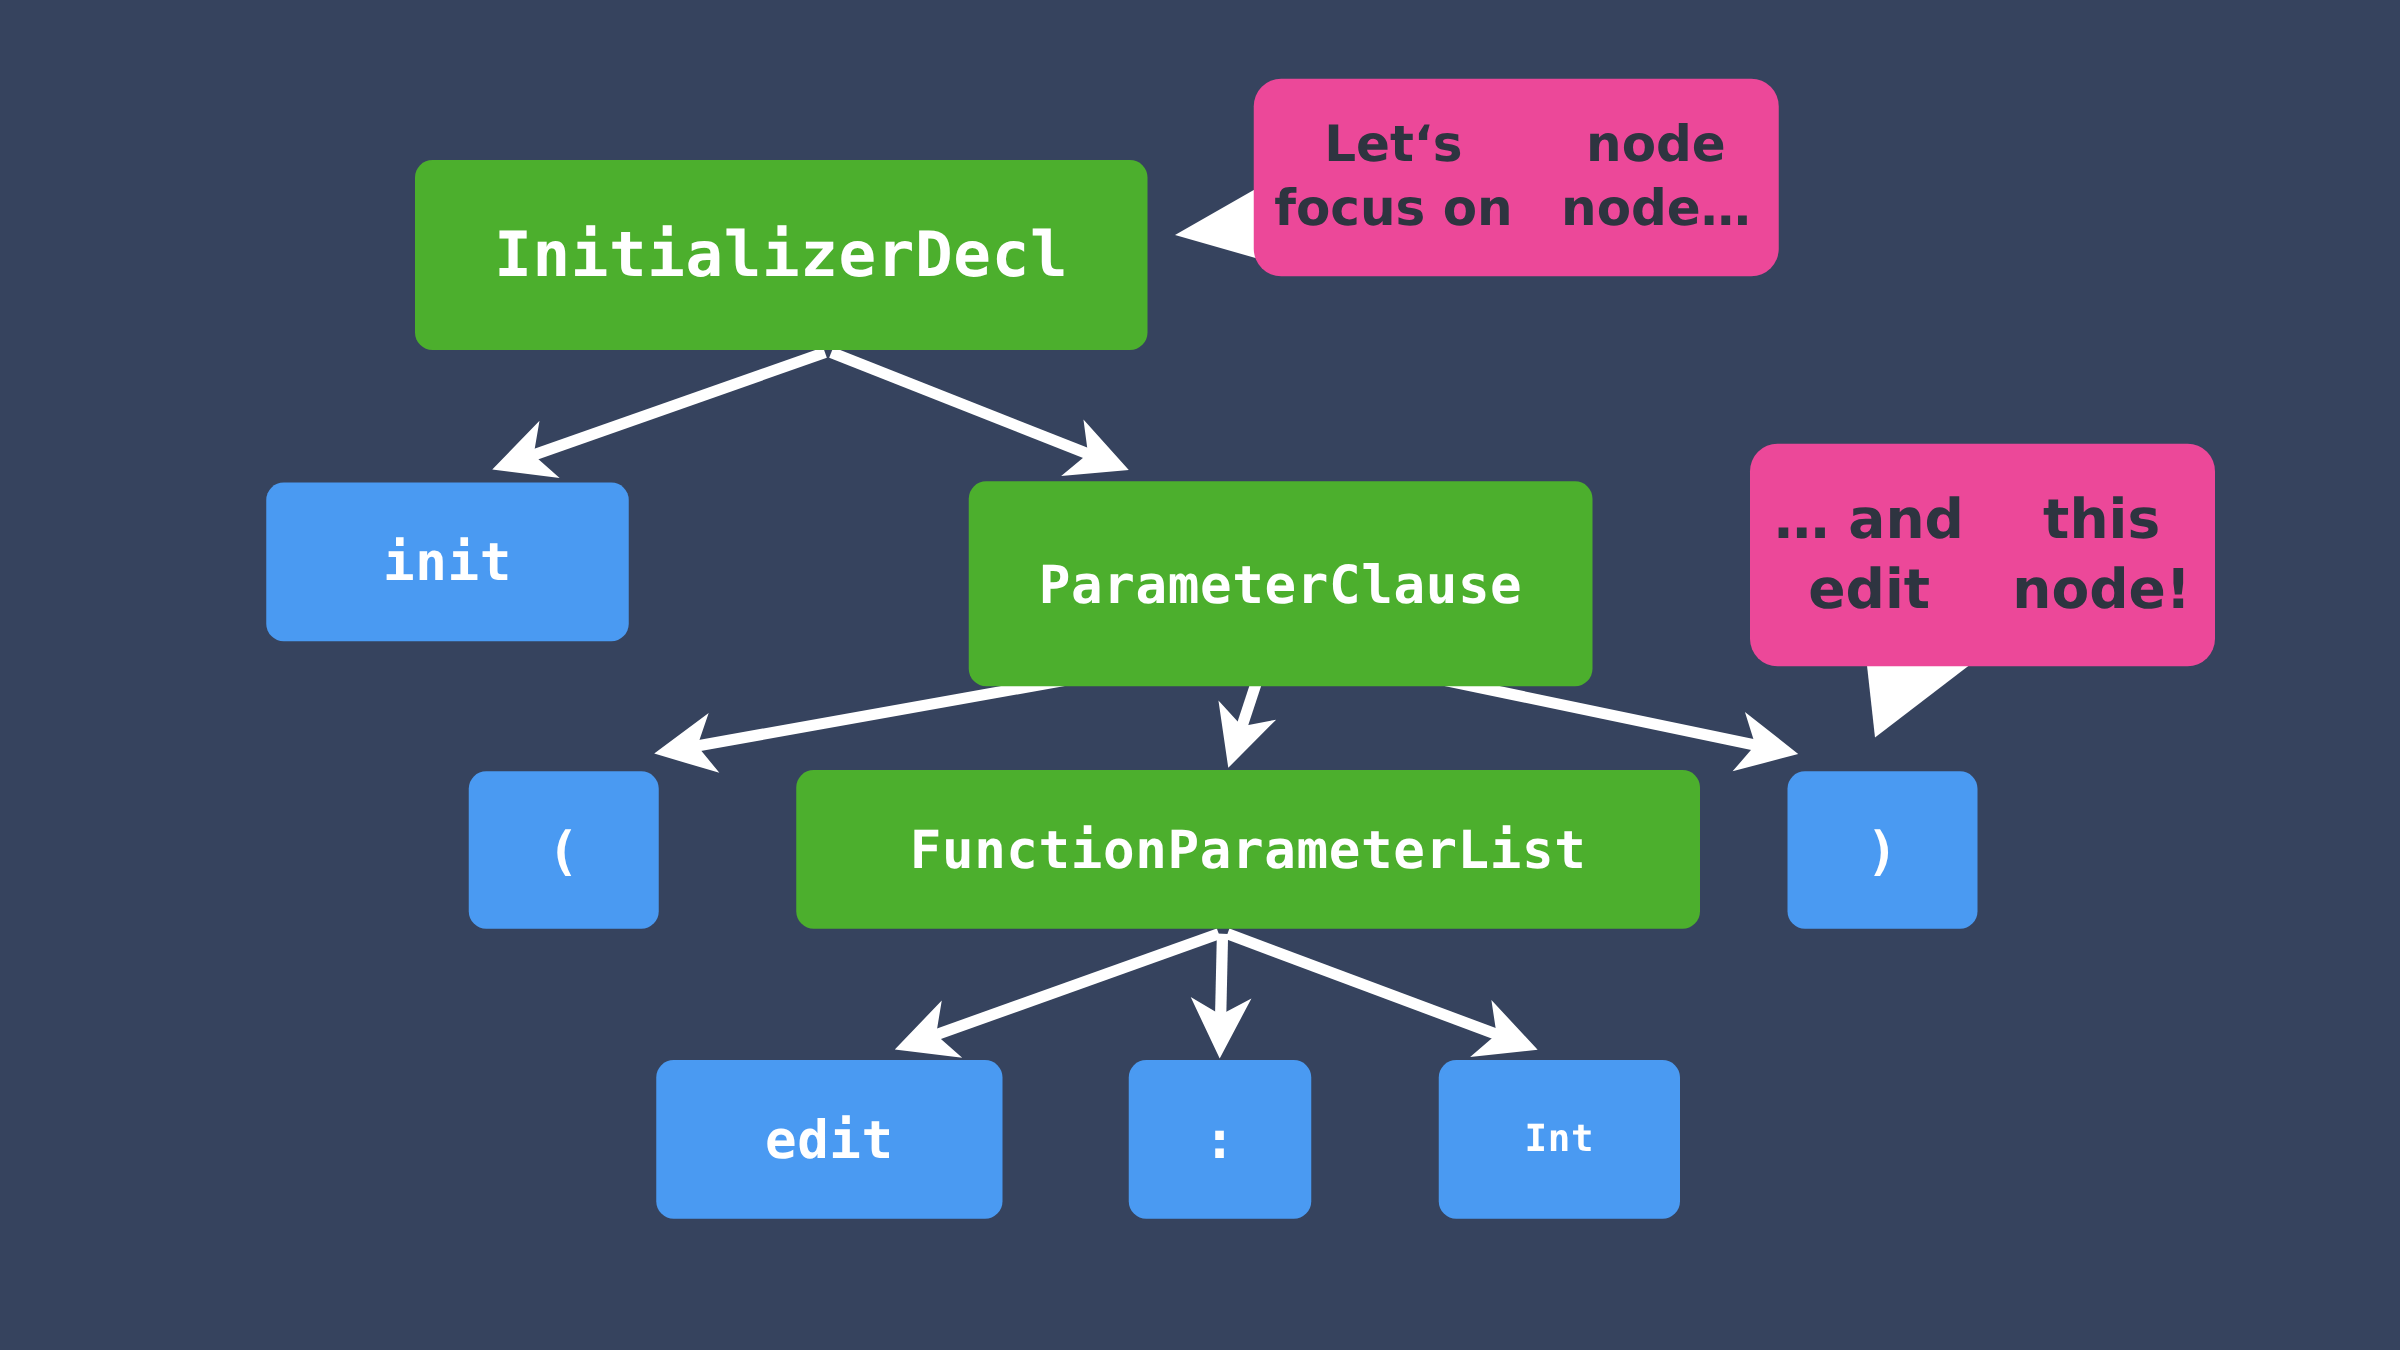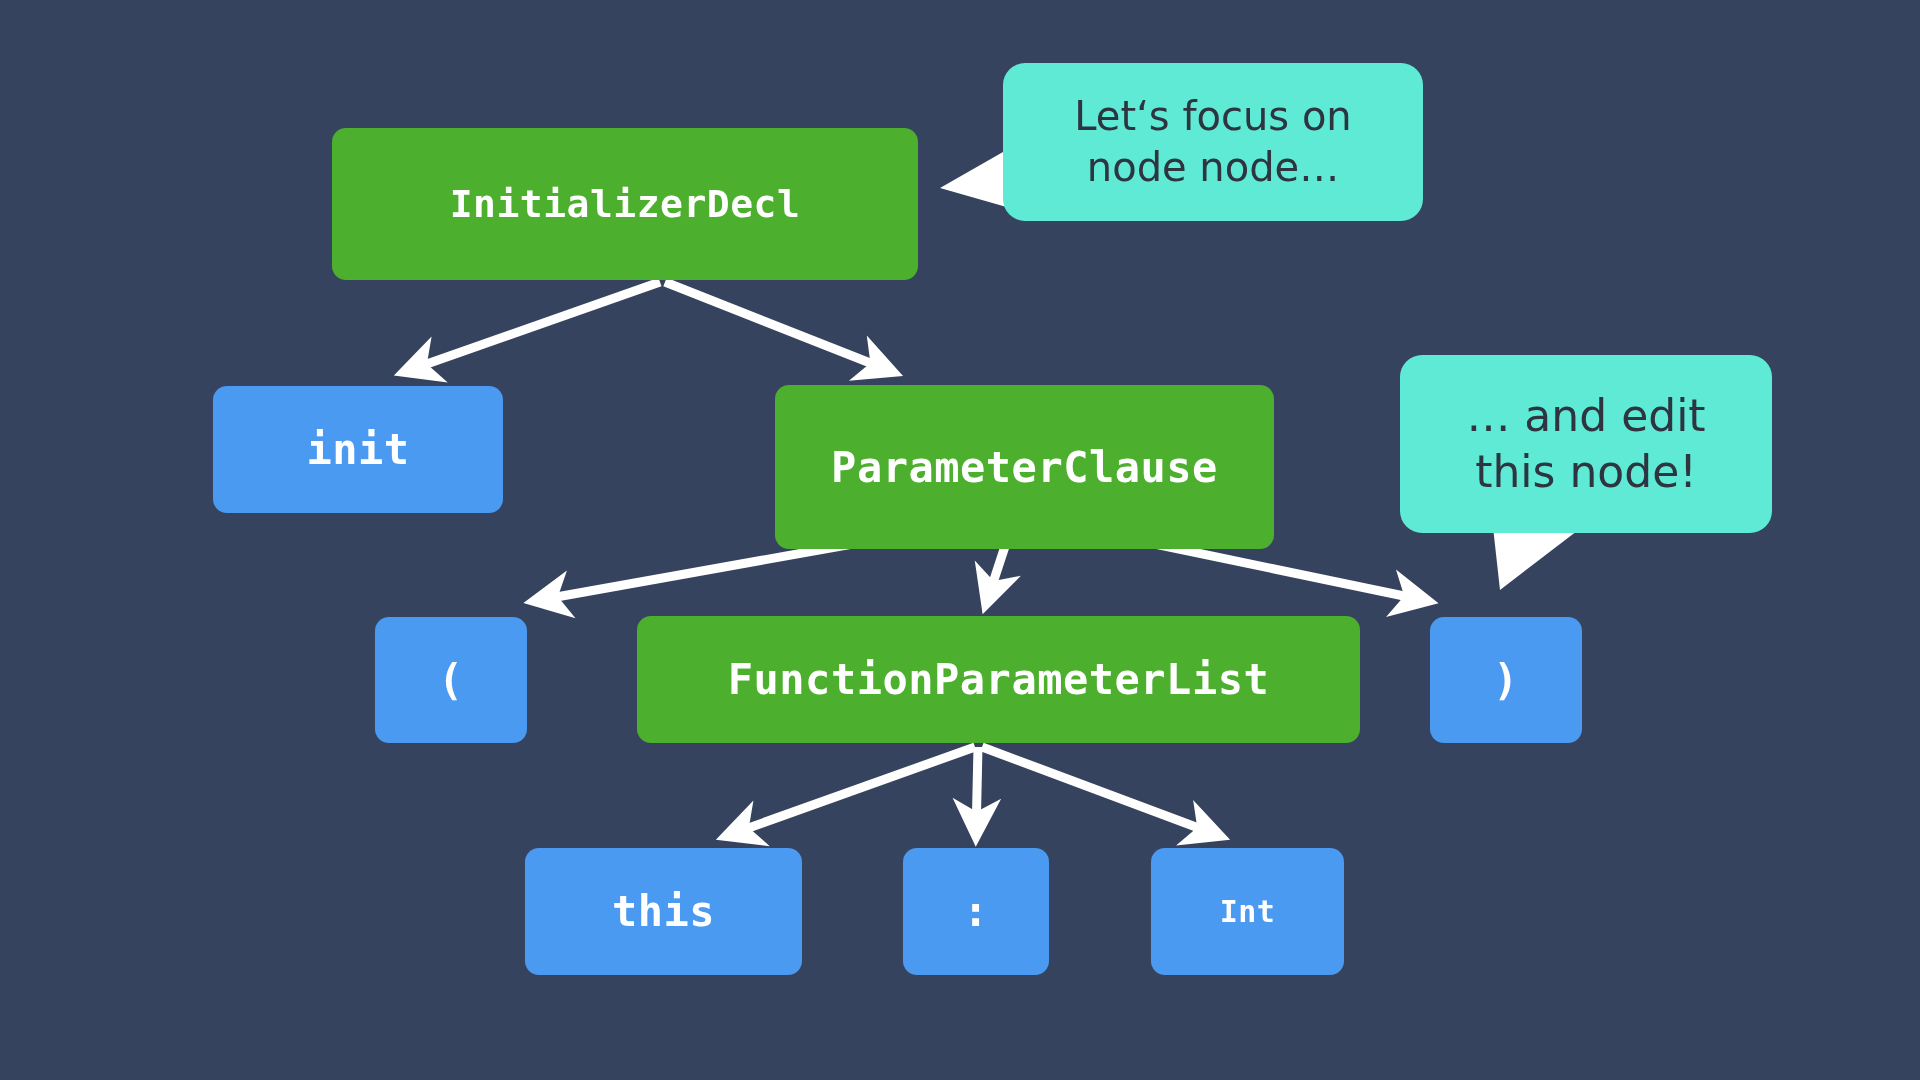--- a/index.html
+++ b/index.html
@@ -33,28 +33,28 @@
     font-weight: 700;
     letter-spacing: 0.5px;
     white-space: nowrap;
     box-sizing: border-box;
   }
   .node.green { background: #4CAF2D; }
   .node.blue  { background: #4A9AF2; }
 
   .bubble {
     position: absolute;
-    background: #5eead4;
+    background: #ec4899;
     color: #2E3440;
     border-radius: 22px;
     font-family: "DejaVu Sans", sans-serif;
-    font-weight: 400;
+    font-weight: 700;
     text-align: center;
     display: flex;
-    flex-direction: column;
+    flex-direction: row;
     align-items: center;
     justify-content: center;
     box-sizing: border-box;
     line-height: 1.28;
   }
   .bubble .line { display: block; }
 </style>
 </head>
 <body>
 
@@ -73,21 +73,21 @@
       <line x1="1015" y1="516" x2="986" y2="604"></line>
       <line x1="1020" y1="516" x2="1428" y2="601"></line>
       <line x1="975" y1="747" x2="726" y2="836"></line>
       <line x1="978" y1="747" x2="976" y2="836"></line>
       <line x1="982" y1="747" x2="1220" y2="836"></line>
     </g>
     <polygon points="1010,148 940,188 1010,208" fill="#FFFFFF"></polygon>
     <polygon points="1492,518 1594,518 1500,590" fill="#FFFFFF"></polygon>
   </svg>
 
-  <div class="node green" style="left:332px; top:128px; width:586px; height:152px; font-size:38px;">
+  <div class="node green" style="left:332px; top:128px; width:586px; height:152px; font-size:50px;">
     <span>InitializerDecl</span>
   </div>
 
   <div class="node blue" style="left:213px; top:386px; width:290px; height:127px; font-size:42px;border-radius:14px;">
     <span>init</span>
   </div>
 
   <div class="node green" style="left:775px; top:385px; width:499px; height:164px; font-size:42px;justify-content:center;">
     <span>ParameterClause</span>
   </div>
@@ -98,21 +98,21 @@
 
   <div class="node green" style="left:637px; top:616px; width:723px; height:127px; font-size:42px;">
     <span>FunctionParameterList</span>
   </div>
 
   <div class="node blue" style="left:1430px; top:617px; width:152px; height:126px; font-size:42px;">
     <span>)</span>
   </div>
 
   <div class="node blue" style="left:525px; top:848px; width:277px; height:127px; font-size:42px;">
-    <span>this</span>
+    <span>edit</span>
   </div>
 
   <div class="node blue" style="left:903px; top:848px; width:146px; height:127px; font-size:42px;">
     <span>:</span>
   </div>
 
   <div class="node blue" style="left:1151px; top:848px; width:193px; height:127px; font-size:30px;">
     <span>Int</span>
   </div>
 

